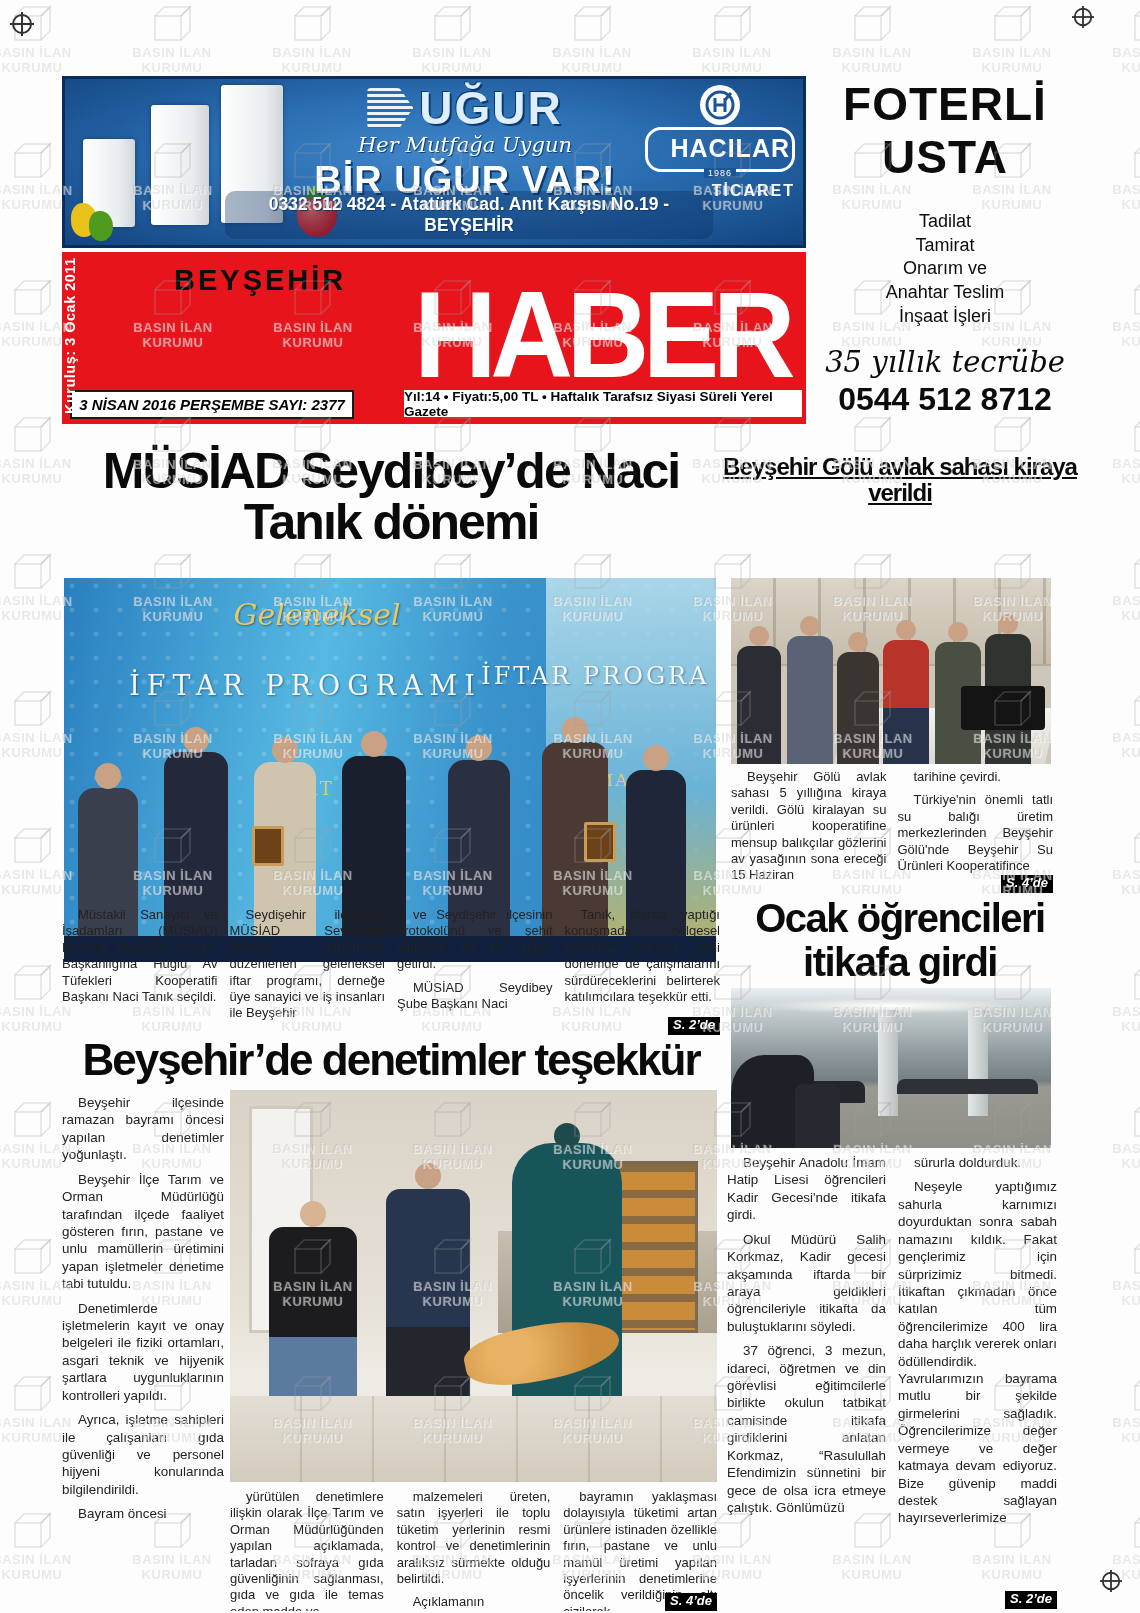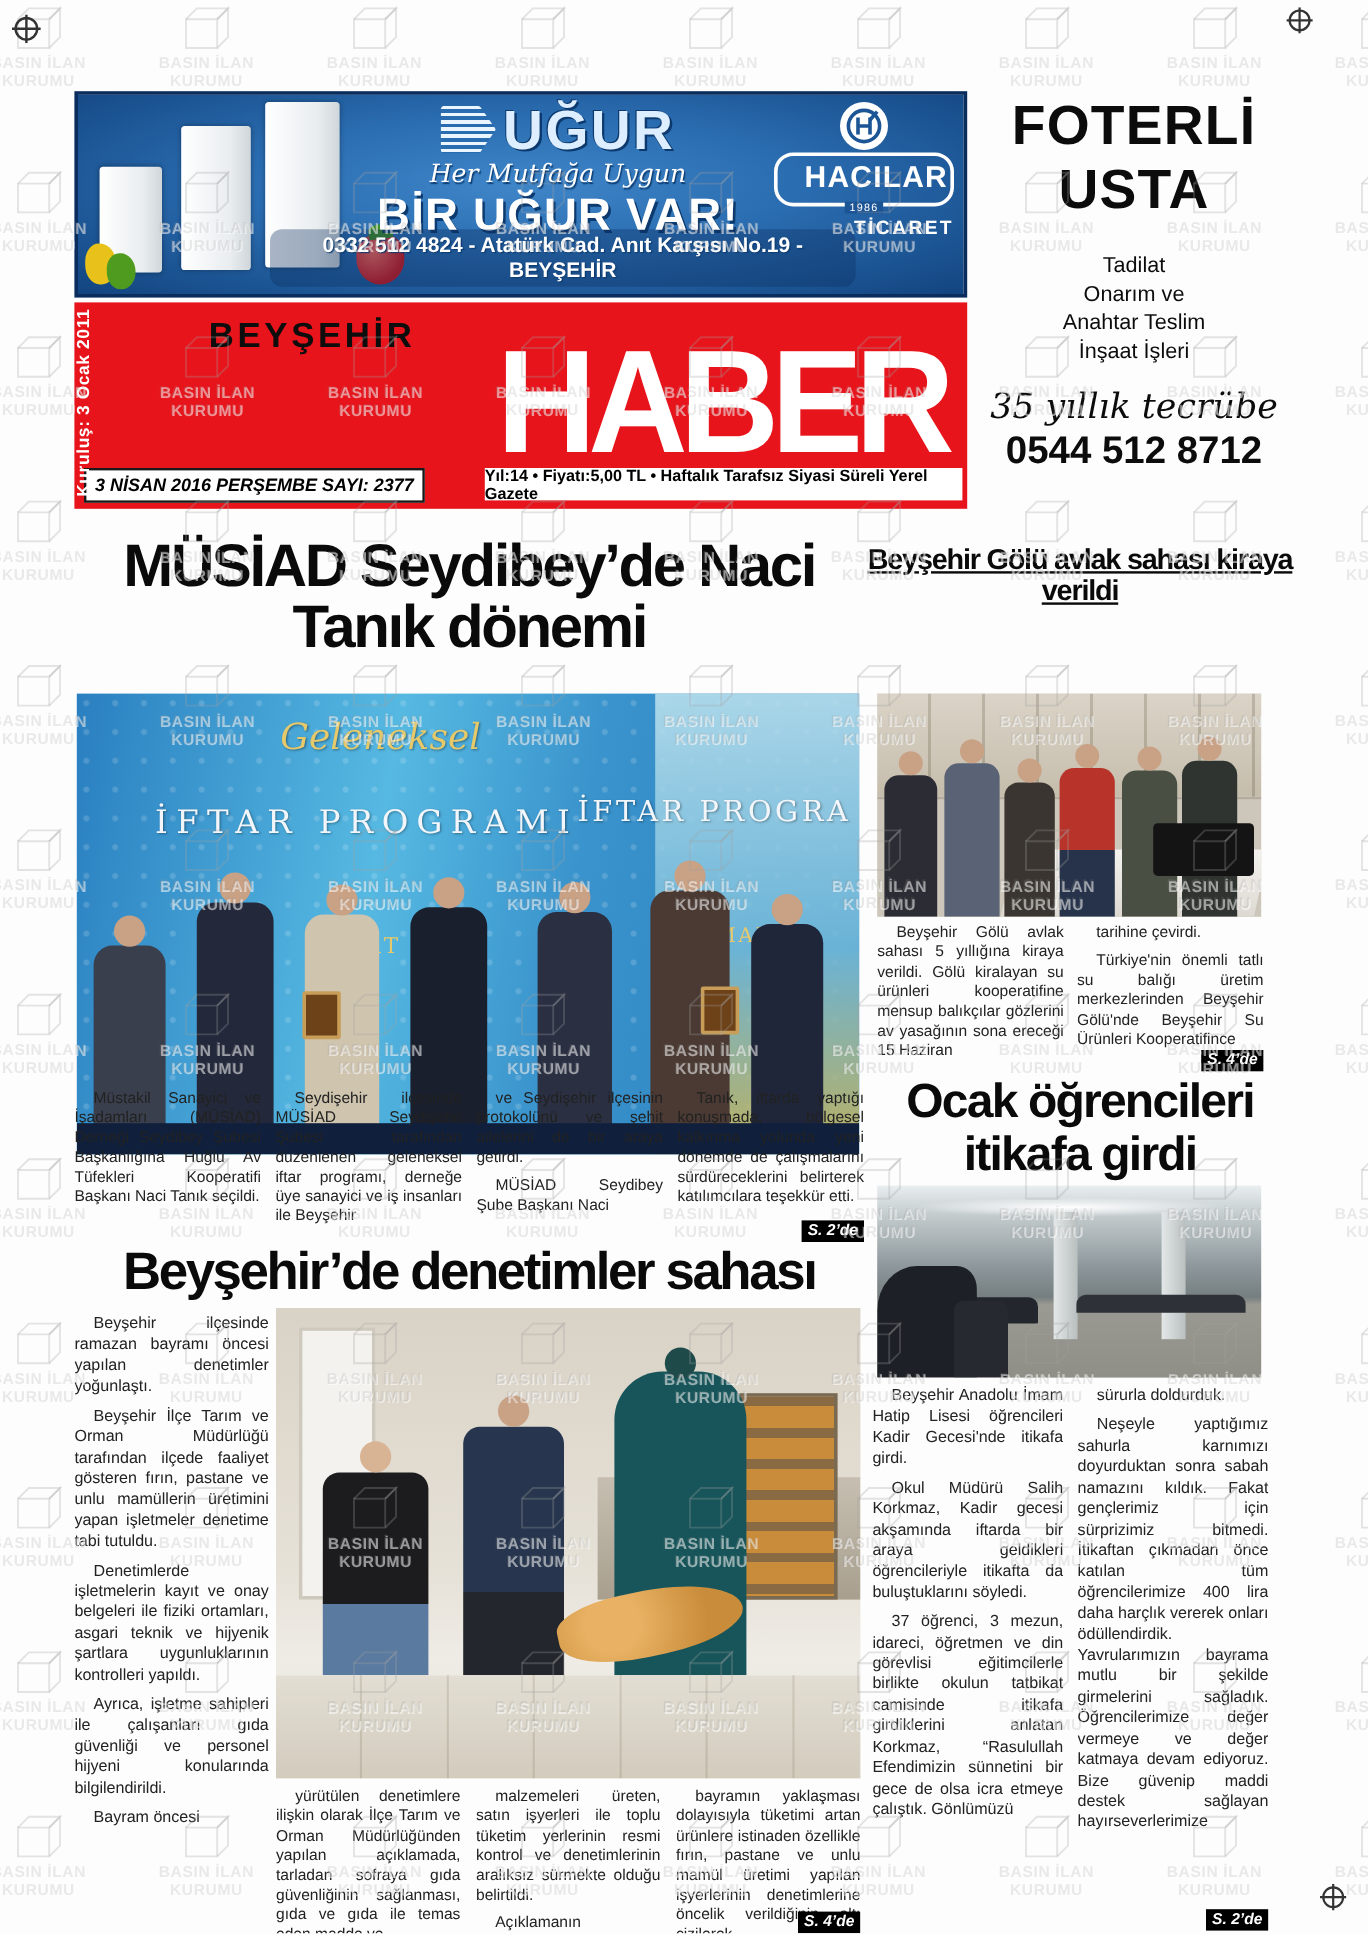--- a/index.html
+++ b/index.html
@@ -178,40 +178,41 @@
     </div>
   </div>
 
   <div class="side-ad">
     <div class="sa-title">
       <div>FOTERLİ</div>
       <div>USTA</div>
     </div>
     <div class="sa-services">
         <div>Tadilat</div>
+        <div>Tamirat</div>
         <div>Onarım ve</div>
         <div>Anahtar Teslim</div>
         <div>İnşaat İşleri</div>
       </div>
     <div class="sa-exp">35 yıllık tecrübe</div>
     <div class="sa-phone">0544 512 8712</div>
   </div>
 
   <div class="masthead">
     <div class="m-found">Kuruluş: 3 Ocak 2011</div>
     <div class="m-city">BEYŞEHİR</div>
     <div class="m-haber">HABER</div>
     <div class="m-issue">3 NİSAN 2016 PERŞEMBE SAYI: 2377</div>
     <div class="m-info">Yıl:14 • Fiyatı:5,00 TL • Haftalık Tarafsız Siyasi Süreli Yerel Gazete</div>
   </div>
 
   <div class="headline hl-musiad">MÜSİAD Seydibey’de Naci Tanık dönemi</div>
   <div class="headline hl-avlak">Beyşehir Gölü avlak sahası kiraya verildi</div>
   <div class="headline hl-lise">Ocak öğrencileri itikafa girdi</div>
-  <div class="headline hl-denetim">Beyşehir’de denetimler sahası</div>
+  <div class="headline hl-denetim">Beyşehir’de denetimler teşekkür</div>
 
   <div class="photo ph-musiad">
     <div class="dots"></div>
     <div class="rpanel"></div>
     <div class="p1-script">Geleneksel</div>
     <div class="p1-title">İFTAR PROGRAMI</div>
     <div class="p1-date">MART 20</div>
     <div class="p1-rtitle">İFTAR PROGRA</div>
     <div class="p1-rdate">MART</div>
     <div class="fig" style="left:14px;width:60px;height:150px;background:#3a3f4d"></div>

